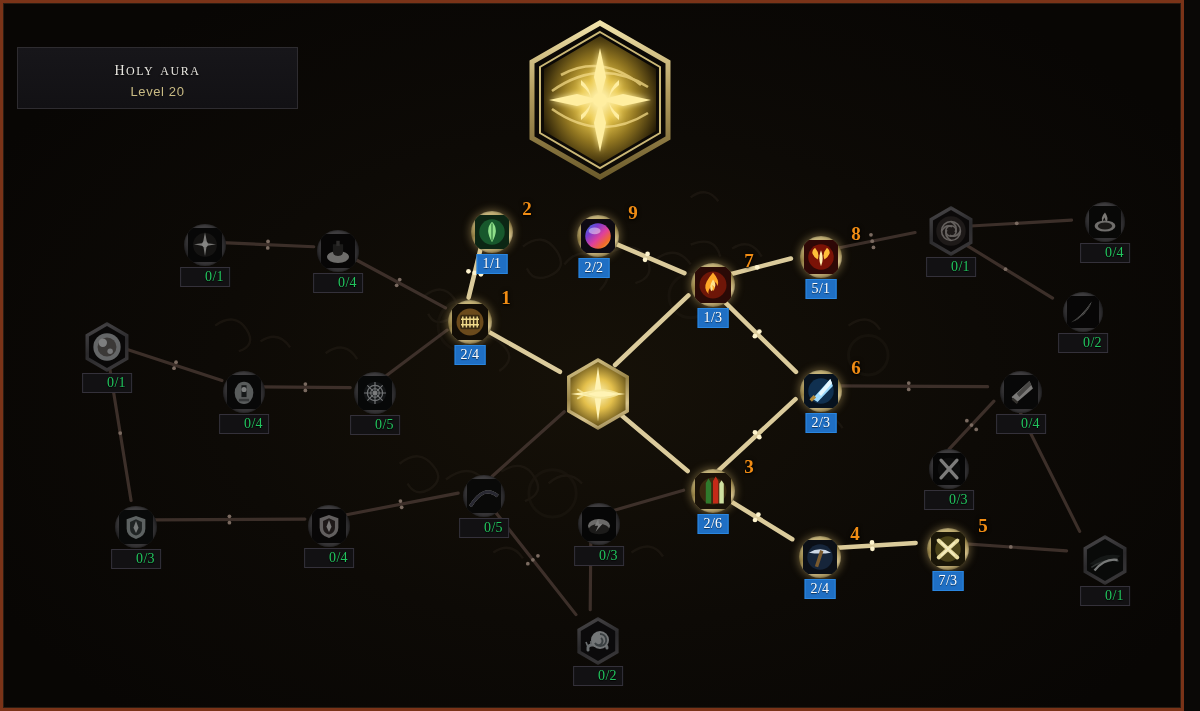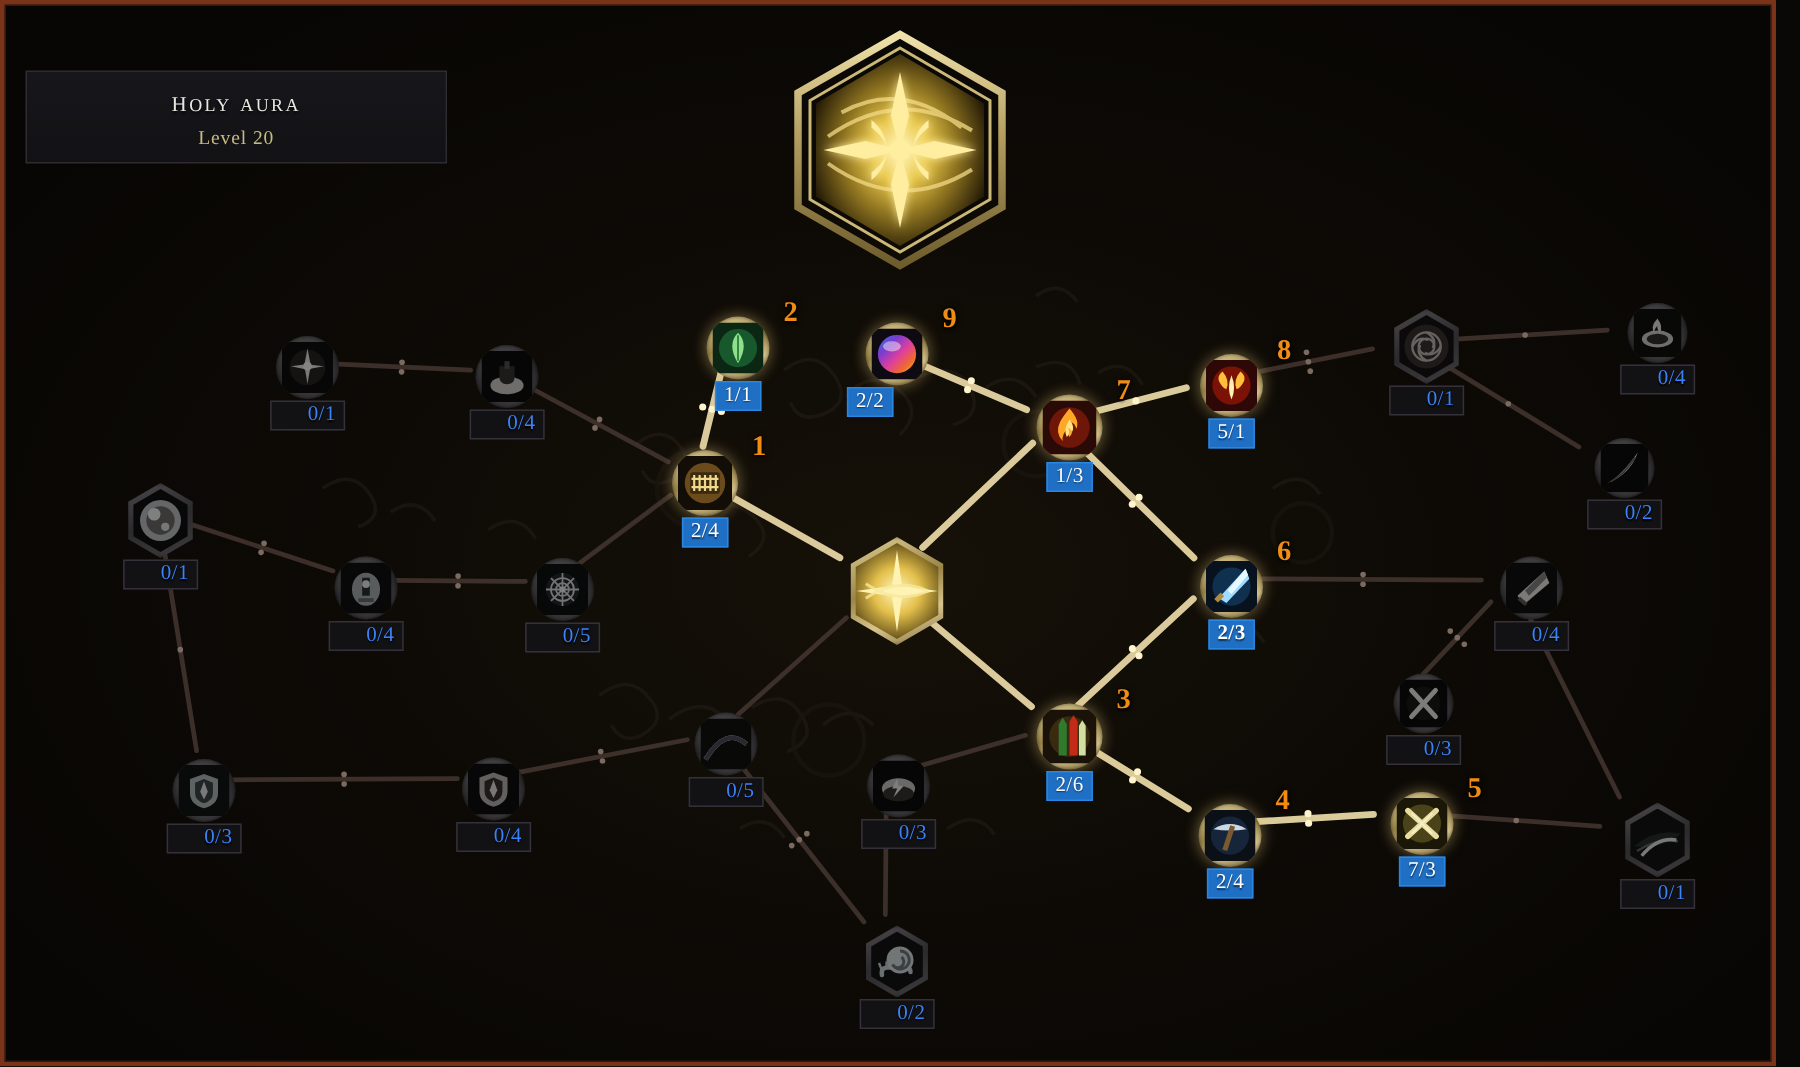--- a/index.html
+++ b/index.html
@@ -85,21 +85,21 @@
     font-family: "Liberation Serif", serif;
     font-size: 17px;
     letter-spacing: 1.6px;
     color: #e8e6e0;
     font-variant: small-caps;
     text-transform: lowercase;
     text-shadow: 0 1px 2px #000;
   }
   .info-title::first-letter { font-size: 20px; }
   .info-level {
-    font-family: Liberation Serif, serif;
+    font-family: Liberation Sans, sans-serif;
     font-size: 13px;
     color: #c9bb84;
     letter-spacing: 0.6px;
   }
 
   
   .node {
     position: absolute;
     z-index: 20;
     transform: translate(-50%, -50%);
@@ -161,21 +161,21 @@
     white-space: nowrap;
   }
   .rank-badge.on {
     background: #1f6fc4;
     color: #ffffff;
     border: 1px solid #2a86e0;
     text-shadow: 0 1px 1px rgba(0,0,0,0.55);
   }
   .rank-badge.off {
     background: #121113;
-    color: #3b82f6;
+    color: #22c55e;
     border: 1px solid #34313a;
     text-shadow: 0 1px 1px #000;
     padding-left: 24px;
   }
 
   
   .order-num {
     position: absolute;
     z-index: 25;
     transform: translate(-50%, -50%);
@@ -555,21 +555,21 @@
                   <stop offset="78%" stop-color="#f06a2a"></stop>
                   <stop offset="100%" stop-color="#f0c050"></stop>
                 </linearGradient>
               </defs>
               <circle cx="20" cy="20" r="15" fill="url(#pg)"></circle>
               <ellipse cx="16" cy="14" rx="7" ry="4" fill="#ffffff" opacity="0.45"></ellipse>
             </svg>
           </div>
         </div>
       </div>
-      <div class="rank-badge on" style="left: 580px; top: 258px;">2/2</div>
+      <div class="rank-badge on" style="left: 594px; top: 258px;">2/2</div>
       <div class="order-num" style="left: 633px; top: 213px; color: rgb(240, 140, 20);">9</div>
       <div class="node circle allocated" style="left: 470px; top: 322px;">
         <div class="node-shape" style="width: 44px; height: 44px;">
           <div class="node-inner">
             <svg viewBox="0 0 40 40" width="100%" height="100%">
               <rect width="40" height="40" fill="#120d06"></rect>
               <circle cx="20" cy="20" r="15" fill="#6b4a1c"></circle>
               <rect x="9" y="12" width="22" height="16" rx="2" fill="#3a2a10"></rect>
               <g stroke="#f0d98a" stroke-width="1.6">
                 <path d="M12 14 v12 M16 14 v12 M20 14 v12 M24 14 v12 M28 14 v12 M10 17 h20 M10 23 h20"></path>
@@ -656,21 +656,21 @@
             <svg viewBox="0 0 40 40" width="100%" height="100%">
               <rect width="40" height="40" fill="#07121e"></rect>
               <circle cx="20" cy="20" r="15" fill="#103050"></circle>
               <polygon points="31,6 34,14 16,33 10,29" fill="#9fdcff"></polygon>
               <polygon points="31,6 33,11 20,26 17,23" fill="#e8f8ff"></polygon>
               <rect x="7" y="27" width="7" height="4" transform="rotate(-45 10 29)" fill="#b38a3a"></rect>
             </svg>
           </div>
         </div>
       </div>
-      <div class="rank-badge on" style="left: 821px; top: 413px; font-weight: bold;">2/3</div>
+      <div class="rank-badge on" style="left: 821px; top: 413px;">2/3</div>
       <div class="order-num" style="left: 856px; top: 368px; color: rgb(240, 140, 20);">6</div>
       <div class="node circle locked" style="left: 1021px; top: 392px;">
         <div class="node-shape" style="width: 42px; height: 42px;">
           <div class="node-inner" style="filter: grayscale(0.55) brightness(0.52) saturate(0.6);">
             <svg viewBox="0 0 40 40" width="100%" height="100%">
               <rect width="40" height="40" fill="#120f0d"></rect>
               <polygon points="30,7 34,16 14,33 9,26" fill="#efeae0"></polygon>
               <polygon points="30,7 32,12 18,26 15,22" fill="#8d857a"></polygon>
               <path d="M10 28 l6 5" stroke="#6b5a42" stroke-width="3"></path>
             </svg>

